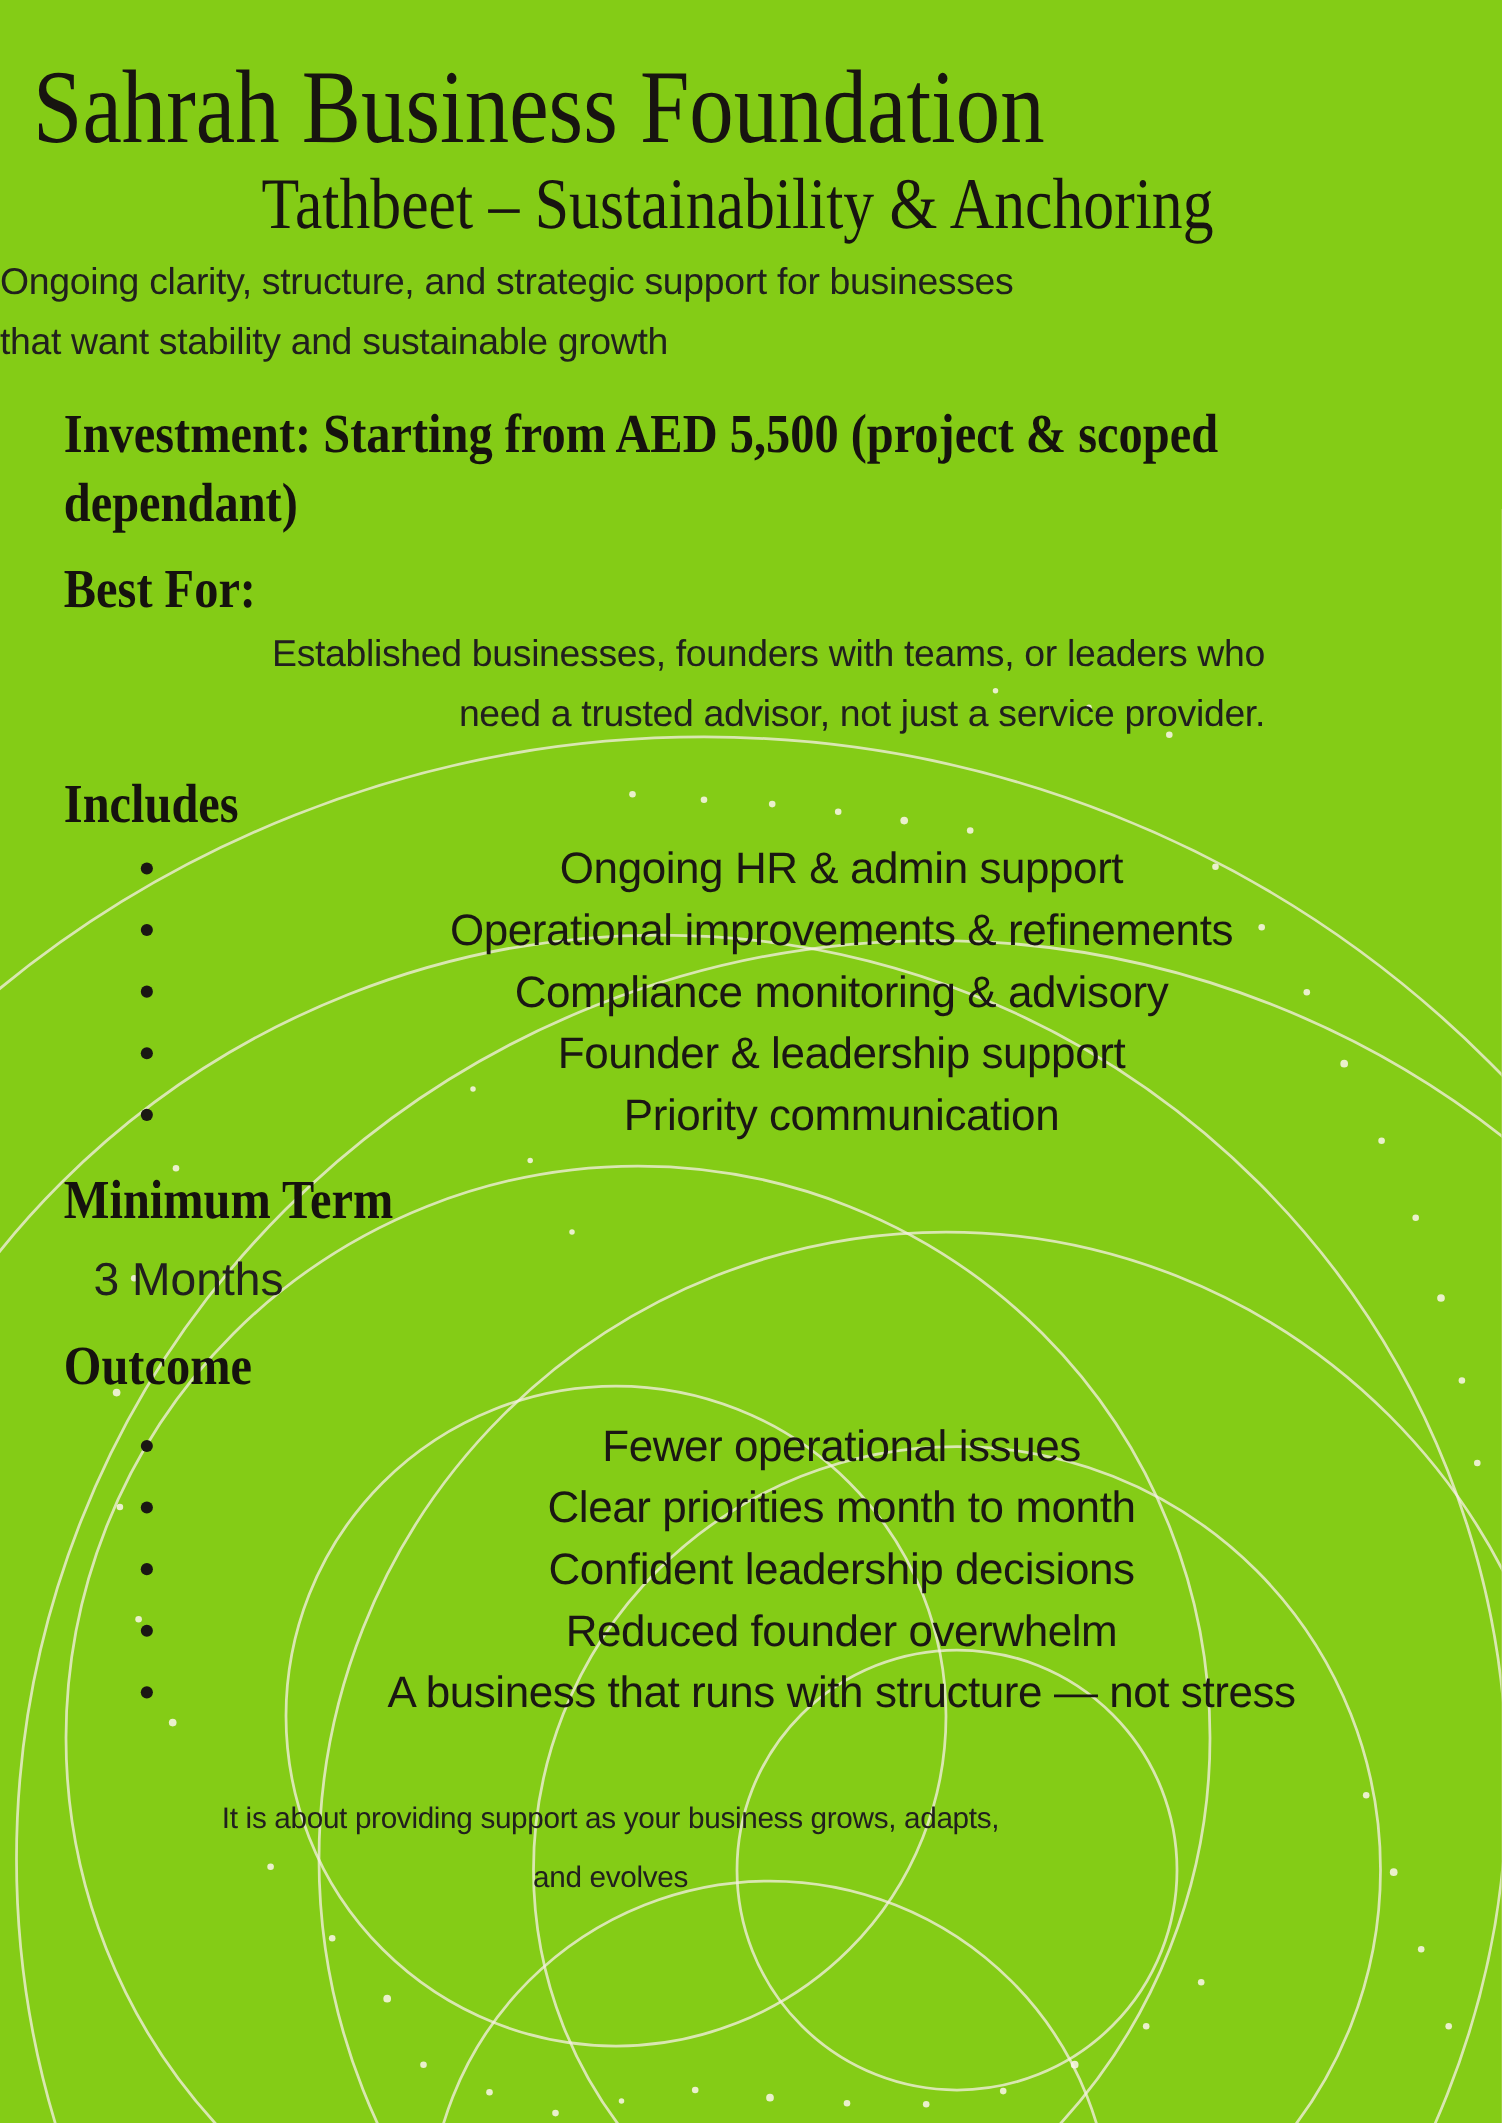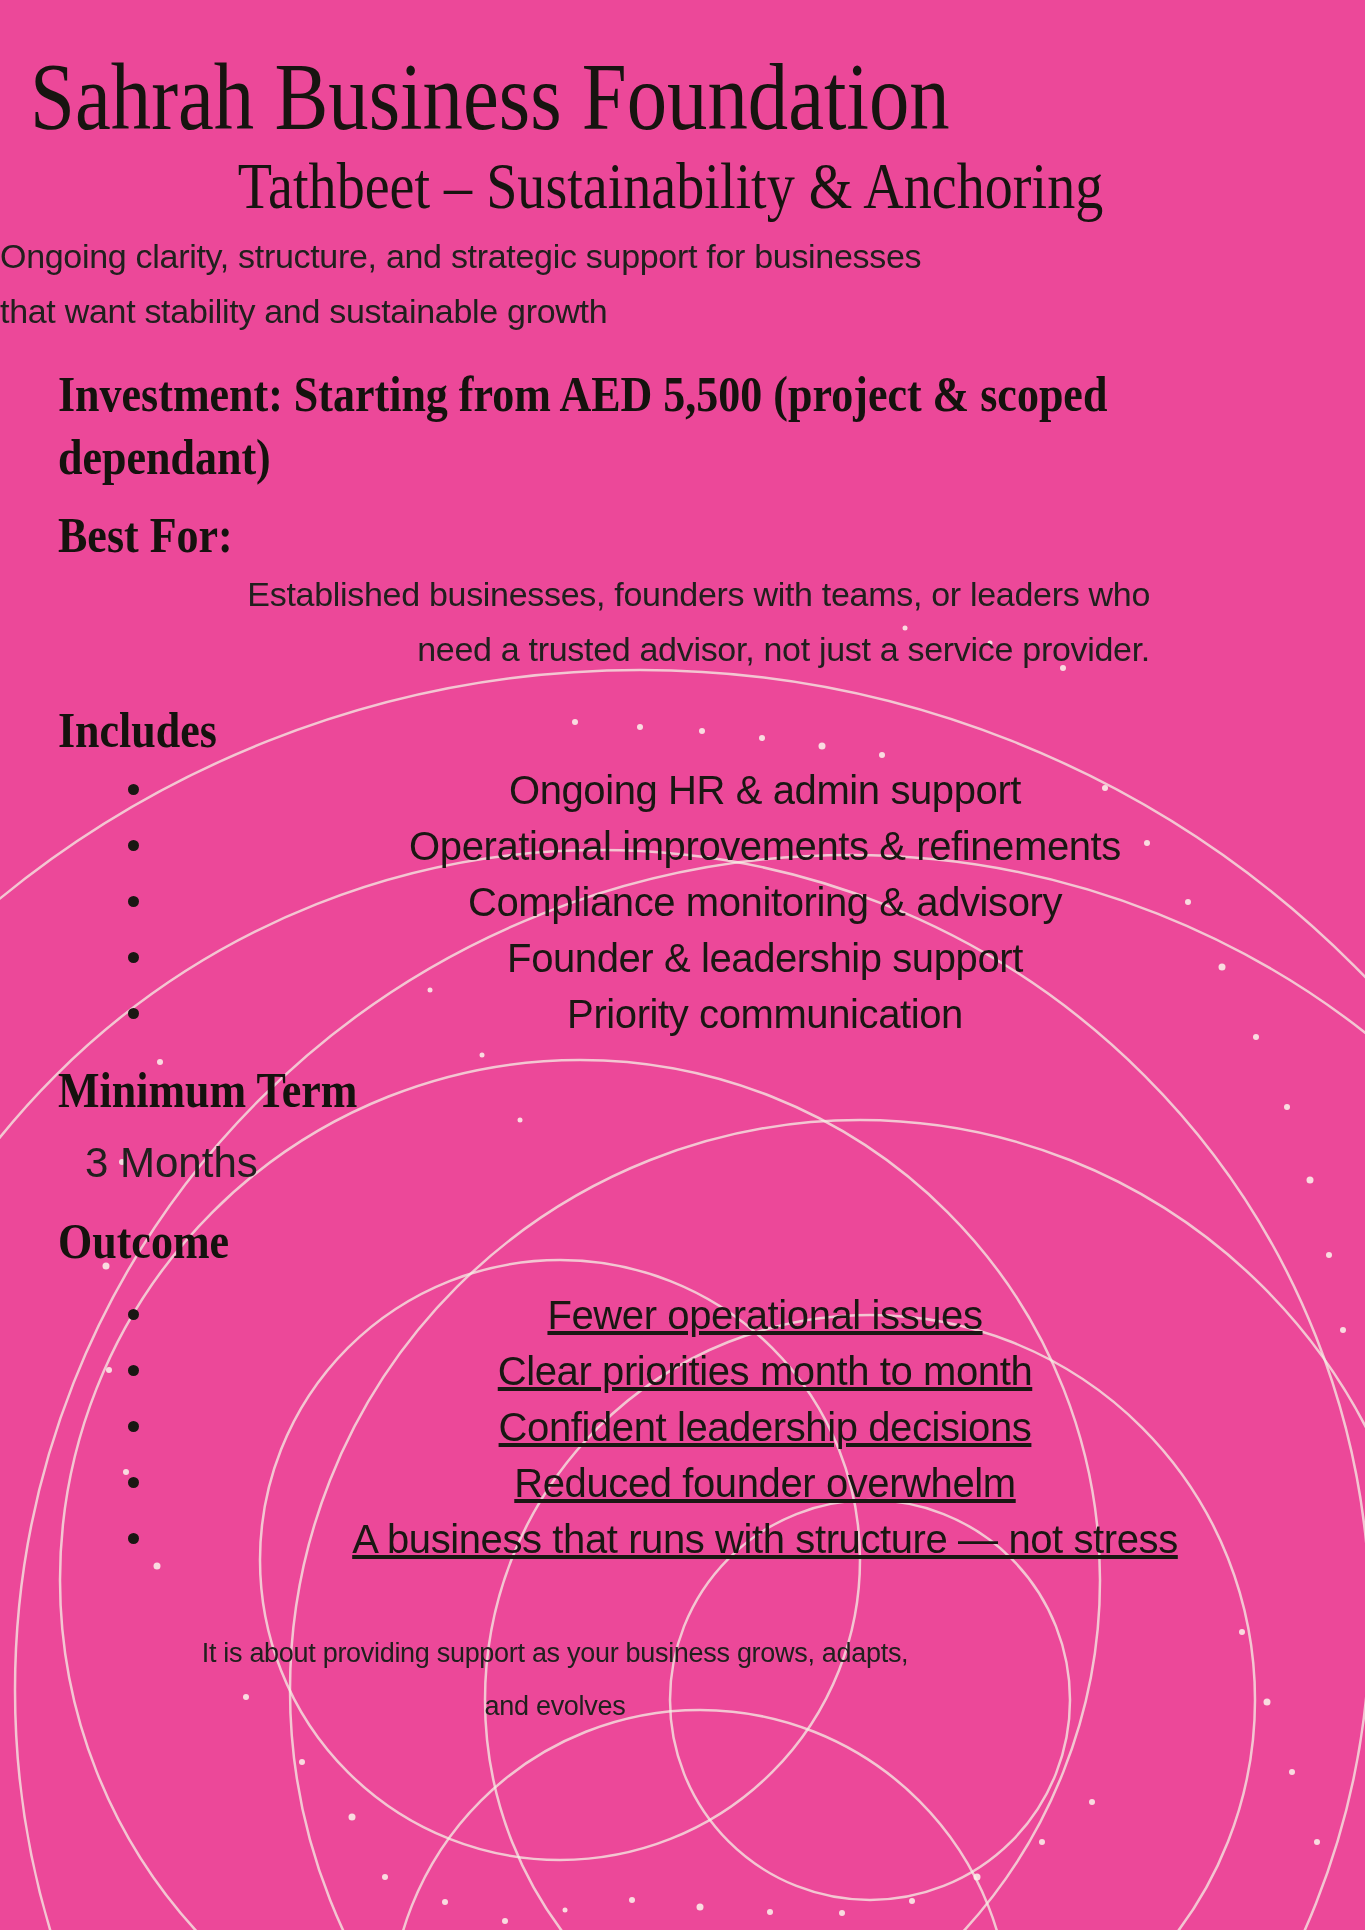--- a/index.html
+++ b/index.html
@@ -8,21 +8,21 @@
     height: 1930px;
     background: #ebd9c4;
     overflow: hidden;
     font-family: "Liberation Sans", sans-serif;
     color: #1a1713;
   }
   .page {
     position: relative;
     width: 1365px;
     height: 1930px;
-    background: #ec4899;
+    background: #84cc16;
     overflow: hidden;
   }
   .decor {
     position: absolute;
     inset: 0;
     z-index: 0;
     pointer-events: none;
   }
   .content {
     position: relative;
@@ -87,21 +87,21 @@
     color: #21201e;
   }
   ul.bullets {
     list-style: none;
     margin: 8px 0 0 128px;
     padding: 0;
     font-size: 40px;
     letter-spacing: -0.4px;
     text-align: center;
   }
-  ul.bullets.outcome { margin-top: 22px; text-decoration: underline; }
+  ul.bullets.outcome { margin-top: 22px; }
   ul.bullets li {
     position: relative;
     padding-left: 37px;
     line-height: 42px;
     margin-bottom: 14px;
   }
   ul.bullets li::before {
     content: "";
     position: absolute;
     left: 0;

